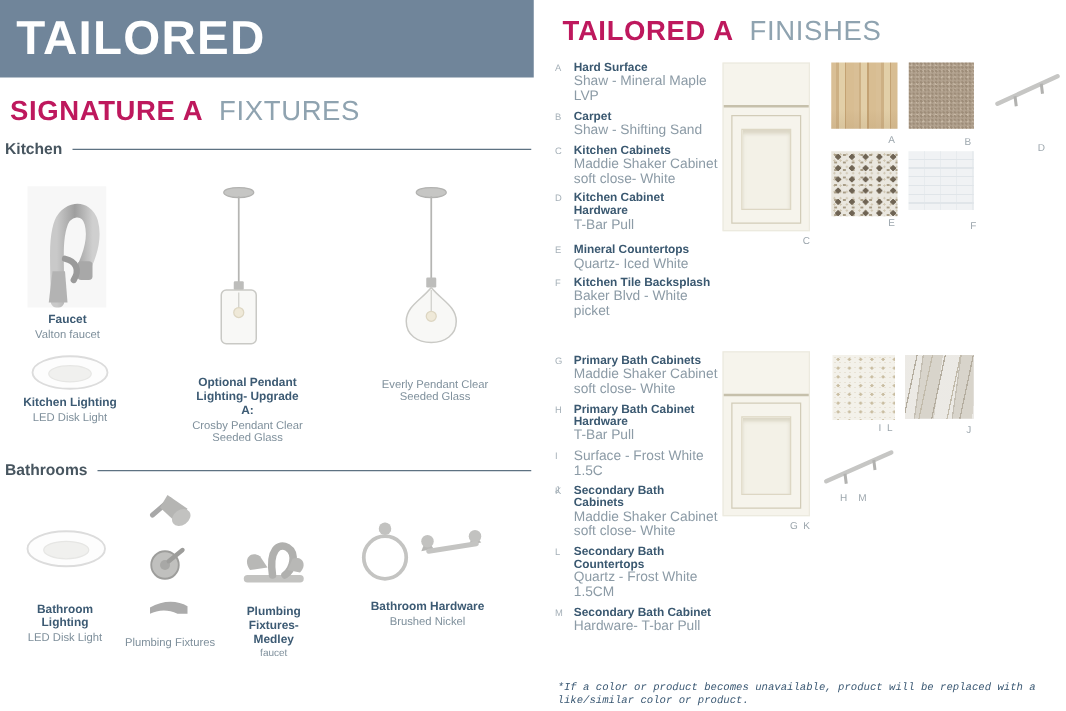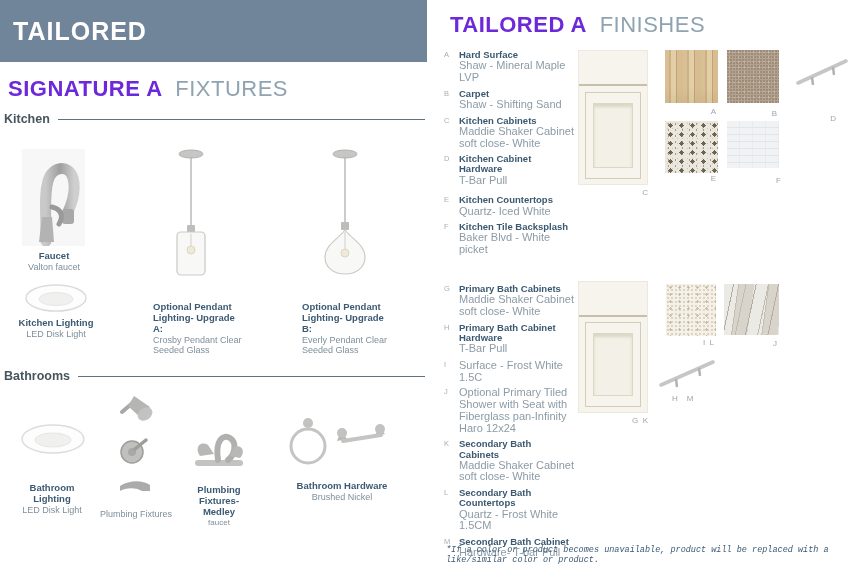--- a/index.html
+++ b/index.html
@@ -2,40 +2,40 @@
 <html><head>
 <meta charset="utf-8">
 <style>
   html,body{margin:0;padding:0;background:#fff;}
   #page{position:relative;width:853px;height:569px;background:#ffffff;overflow:hidden;
         font-family:"Liberation Sans", sans-serif;color:#3C5A73;}
 
   
   .banner{position:absolute;left:0;top:0;width:427px;height:62px;background:#70859A;
           display:flex;align-items:center;padding-left:13px;box-sizing:border-box;
-          font-size:25px;letter-spacing:1px;color:#fff;white-space:nowrap;}
+          font-size:38px;letter-spacing:1px;color:#fff;white-space:nowrap;}
   .banner .b1{font-weight:600;}
   .banner .b2{font-weight:300;color:#E9EEF2;margin-left:9px;}
 
   
   .sig-title{position:absolute;left:8px;top:76px;font-size:22px;letter-spacing:.5px;white-space:nowrap;}
   .fin-title{position:absolute;left:450px;top:12px;font-size:22px;letter-spacing:.5px;white-space:nowrap;}
-  .t-dark{font-weight:700;color:#6d28d9;}
+  .t-dark{font-weight:700;color:#be185d;}
   .t-light{font-weight:400;color:#8FA3B0;margin-left:6px;}
 
   
   .divider{position:absolute;left:4px;width:421px;display:flex;align-items:center;gap:8px;}
   .divider .dlabel{font-size:12.5px;font-weight:600;color:#47555F;white-space:nowrap;}
   .divider .dline{flex:1;height:1px;background:#5E7282;}
 
   
   .flabel{position:absolute;text-align:center;line-height:1.15;}
   .flabel .ft{font-size:9.5px;font-weight:700;color:#3C5A73;}
   .flabel .fs{font-size:9px;font-weight:400;color:#7E8F9B;}
-  .flabel-left{text-align:left;}
+  .flabel-left{text-align:center;}
   .imgbox{position:absolute;background:#f7f7f7;}
   svg{display:block;}
 
   
   .finlist{position:absolute;width:130px;}
   .fin-item{position:relative;padding-left:15px;margin-bottom:5px;line-height:1.07;}
   .fin-item .key{position:absolute;left:0;top:1px;font-size:7.5px;color:#A5B0B8;}
   .fin-item .fit{font-size:9.5px;font-weight:700;color:#3A5870;}
   .fin-item .fis{font-size:11px;font-weight:400;color:#8C9BA6;}
   .gap-top{margin-top:9px;}
@@ -140,21 +140,20 @@
 
   <svg style="position:absolute;left:310px;top:146px;" width="70" height="132" viewBox="0 0 70 132">
     <ellipse cx="35" cy="8" rx="12" ry="4" fill="#c6c6c4" stroke="#b2b2b0"></ellipse>
     <line x1="35" y1="11" x2="35" y2="78" stroke="#b5b5b3" stroke-width="1.4"></line>
     <rect x="31" y="76" width="8" height="8" rx="1" fill="#bdbdbb"></rect>
     <path d="M35 84 C27 94 15 99 15 111 C15 122 24 128 35 128 C46 128 55 122 55 111 C55 99 43 94 35 84 Z" fill="#f8f8f6" stroke="#c9c9c5" stroke-width="1.2"></path>
     <line x1="35" y1="86" x2="35" y2="103" stroke="#cfcfcb" stroke-width="1"></line>
     <circle cx="35" cy="107" r="4" fill="#efe9d8" stroke="#ddd6c2"></circle>
   </svg>
   <div class="flabel flabel-left" style="left:302px;top:302px;width:92px;">
-    <div class="ft">Optional Pendant Lighting- Upgrade B:</div>
     <div class="fs">Everly Pendant Clear Seeded Glass</div>
   </div>
 
   <div class="divider" style="top:369px;">
     <span class="dlabel">Bathrooms</span>
     <span class="dline"></span>
   </div>
 
   <svg style="position:absolute;left:20px;top:418px;" width="66" height="42" viewBox="0 0 66 42">
     <ellipse cx="33" cy="21" rx="31" ry="14" fill="#fdfdfd" stroke="#dcdcdc" stroke-width="1.5"></ellipse>
@@ -228,21 +227,21 @@
       <div class="fit">Kitchen Cabinets</div>
       <div class="fis">Maddie Shaker Cabinet soft close- White</div>
     </div>
     <div class="fin-item">
       <span class="key">D</span>
       <div class="fit">Kitchen Cabinet Hardware</div>
       <div class="fis">T-Bar Pull</div>
     </div>
     <div class="fin-item gap-top">
       <span class="key">E</span>
-      <div class="fit">Kitchen Countertops</div>
+      <div class="fit">Mineral Countertops</div>
       <div class="fis">Quartz- Iced White</div>
     </div>
     <div class="fin-item">
       <span class="key">F</span>
       <div class="fit">Kitchen Tile Backsplash</div>
       <div class="fis">Baker Blvd - White picket</div>
     </div>
   </div>
 
   <div class="cab" style="left:578px;top:50px;width:70px;height:135px;">
@@ -283,21 +282,20 @@
       <div class="fit">Primary Bath Cabinet Hardware</div>
       <div class="fis">T-Bar Pull</div>
     </div>
     <div class="fin-item" style="margin-bottom:4px;">
       <span class="key">I</span>
       <div class="fis">Surface - Frost White 1.5C</div>
     </div>
     <div class="fin-item">
       <span class="key">J</span>
       <div class="fit"></div>
-      <div class="fis">Optional Primary Tiled Shower with Seat with Fiberglass pan-Infinity Haro 12x24</div>
     </div>
     <div class="fin-item">
       <span class="key">K</span>
       <div class="fit">Secondary Bath Cabinets</div>
       <div class="fis">Maddie Shaker Cabinet soft close- White</div>
     </div>
     <div class="fin-item">
       <span class="key">L</span>
       <div class="fit">Secondary Bath Countertops</div>
       <div class="fis">Quartz - Frost White 1.5CM</div>

